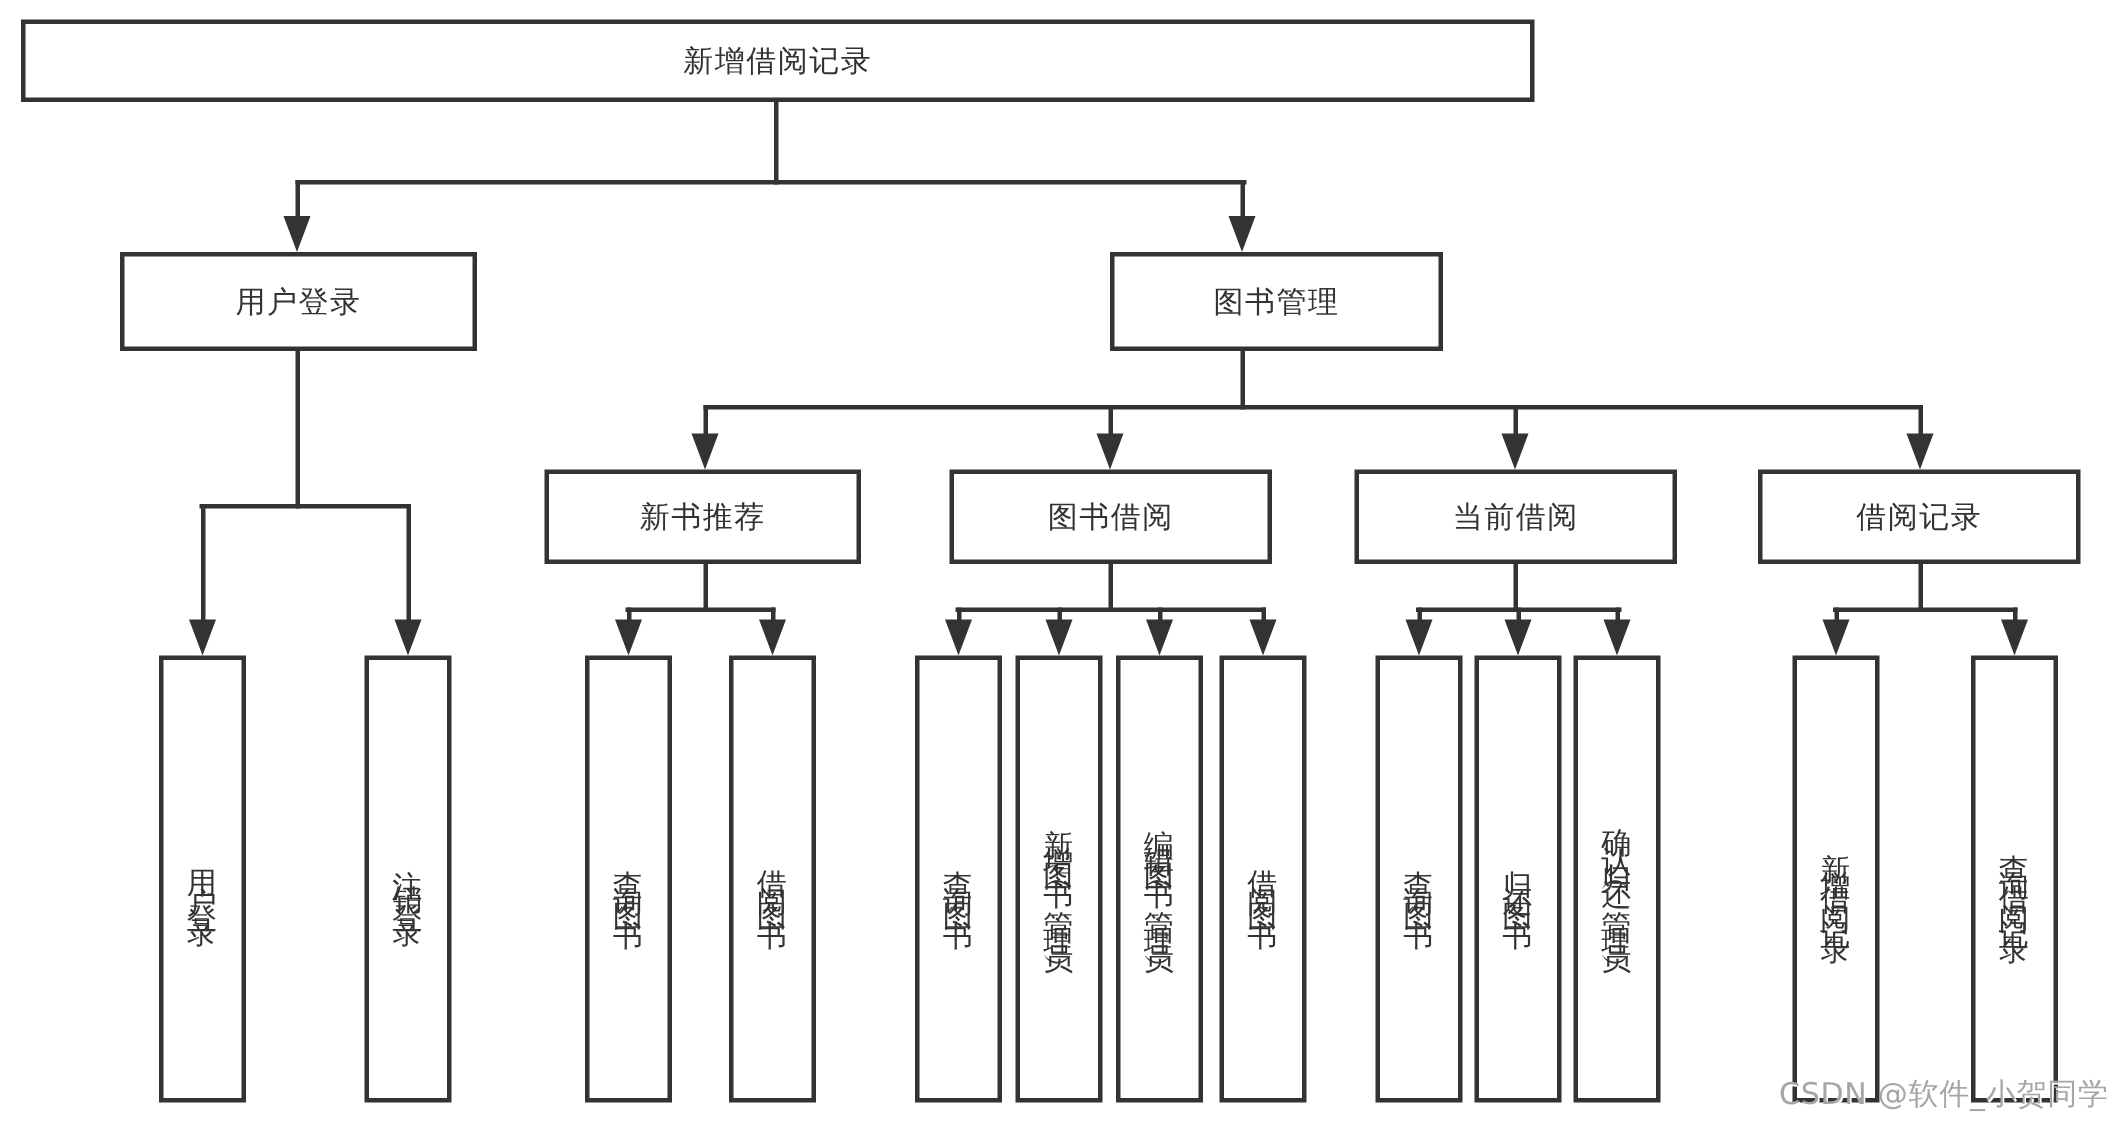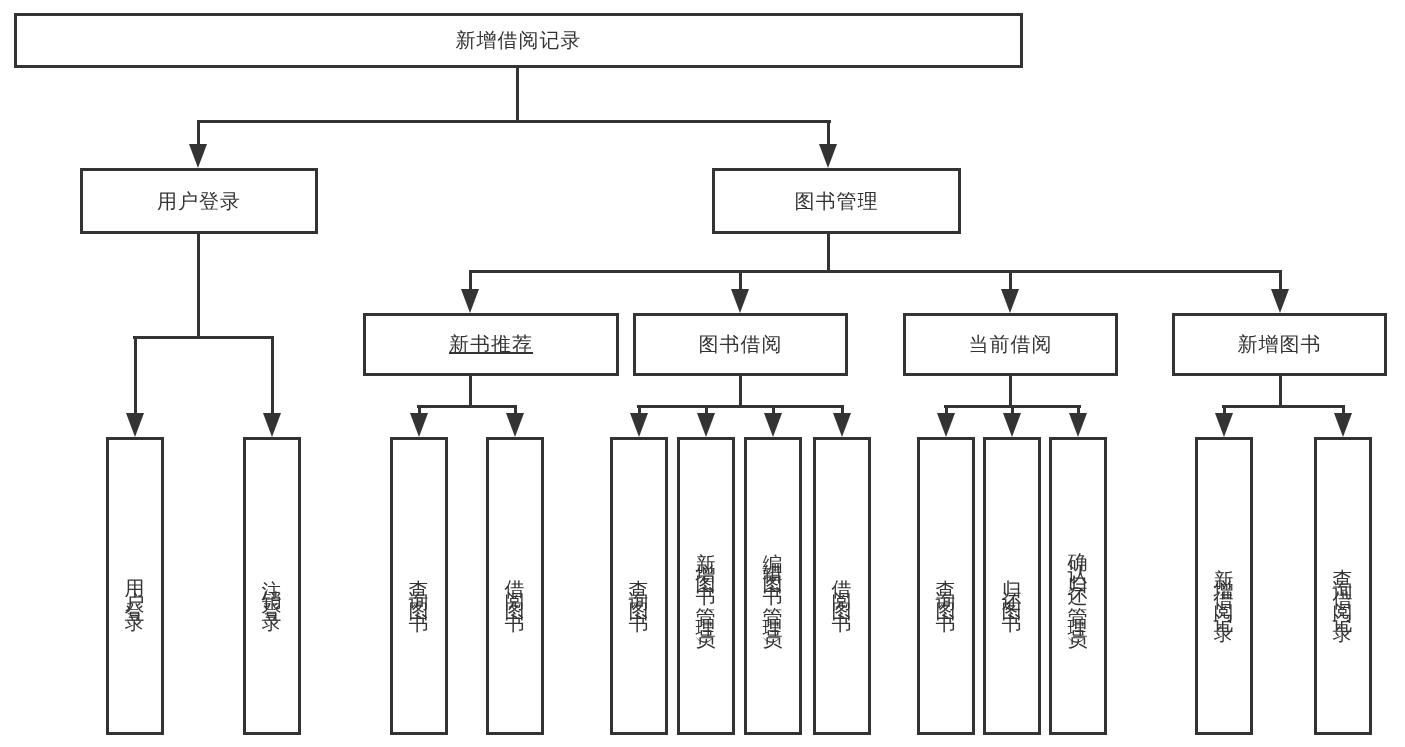--- a/index.html
+++ b/index.html
@@ -57,35 +57,35 @@
 
 <div id="stage">
 
   <div class="box" style="left:14px; top:13px; width:1009px; height:55px;">
     <span class="hlabel">新增借阅记录</span>
   </div>
 
   <div class="box" style="left:80px; top:168px; width:238px; height:66px;">
     <span class="hlabel">用户登录</span>
   </div>
-  <div class="box" style="left:712px; top:168px; width:249px; height:66px;">
+  <div class="box" style="left:740px; top:168px; width:222px; height:66px;">
     <span class="hlabel">图书管理</span>
   </div>
 
-  <div class="box" style="left:363px; top:313px; width:256px; height:63px;text-decoration:underline;">
+  <div class="box" style="left:363px; top:313px; width:211px; height:63px;">
     <span class="hlabel">新书推荐</span>
   </div>
   <div class="box" style="left:903px; top:313px; width:215px; height:63px;">
     <span class="hlabel">当前借阅</span>
   </div>
   <div class="box" style="left:633px; top:313px; width:215px; height:63px;">
     <span class="hlabel">图书借阅</span>
   </div>
   <div class="box" style="left:1172px; top:313px; width:215px; height:63px;">
-    <span class="hlabel">新增图书</span>
+    <span class="hlabel">借阅记录</span>
   </div>
 
   <div class="box" style="left:106px; top:437px; width:58px; height:298px;">
     <span class="vlabel">用户登录</span>
   </div>
   <div class="box" style="left:243px; top:437px; width:58px; height:298px;">
     <span class="vlabel">注销登录</span>
   </div>
 
   <div class="box" style="left:390px; top:437px; width:58px; height:298px;">
@@ -181,14 +181,15 @@
   <div class="line" style="left:1011px; top:405px; width:3px; height:10px;"></div>
   <div class="ahead" style="left:1003px; top:413px;"></div>
   <div class="line" style="left:1077px; top:405px; width:3px; height:10px;"></div>
   <div class="ahead" style="left:1069px; top:413px;"></div>
 
   <div class="line" style="left:1223px; top:405px; width:3px; height:10px;"></div>
   <div class="ahead" style="left:1215px; top:413px;"></div>
   <div class="line" style="left:1342px; top:405px; width:3px; height:10px;"></div>
   <div class="ahead" style="left:1334px; top:413px;"></div>
 
+  <div id="watermark">CSDN @软件_小贺同学</div>
 
 </div>
 
 </body></html>

